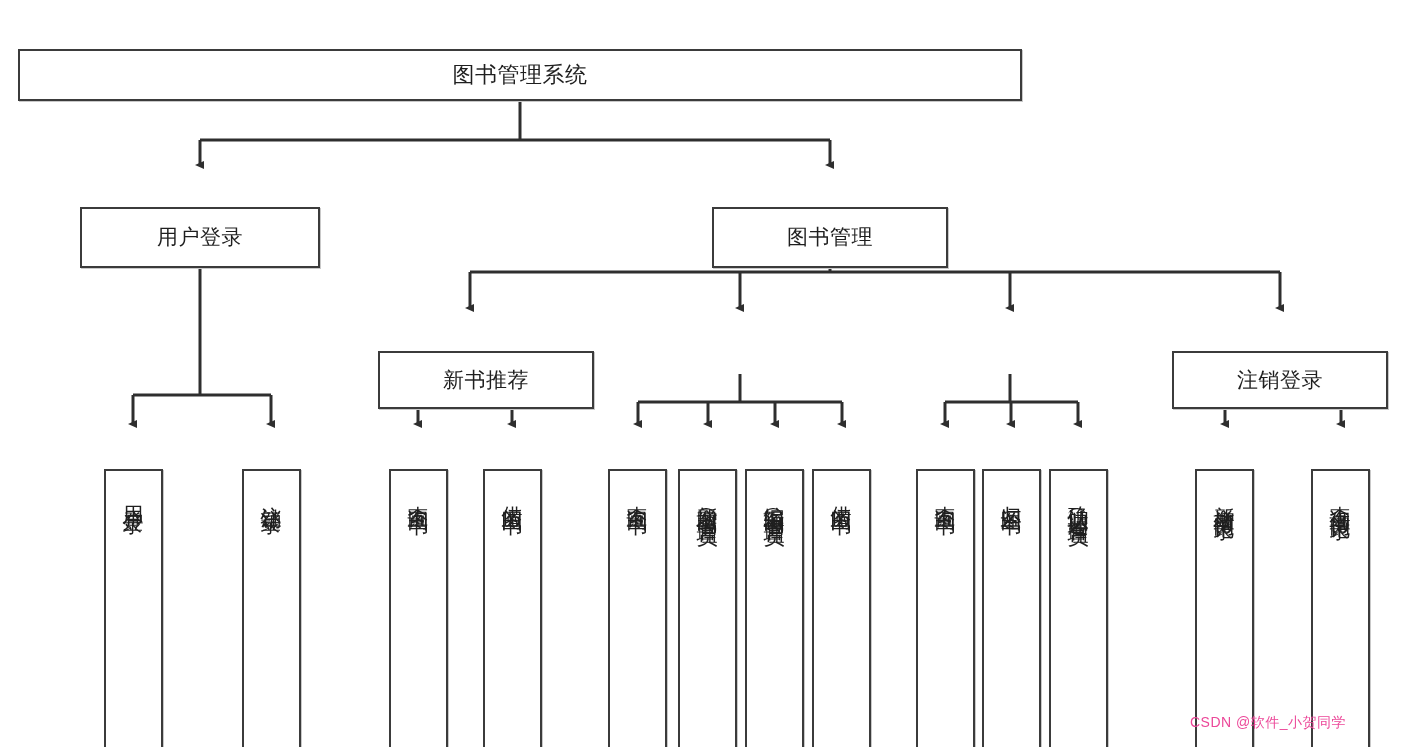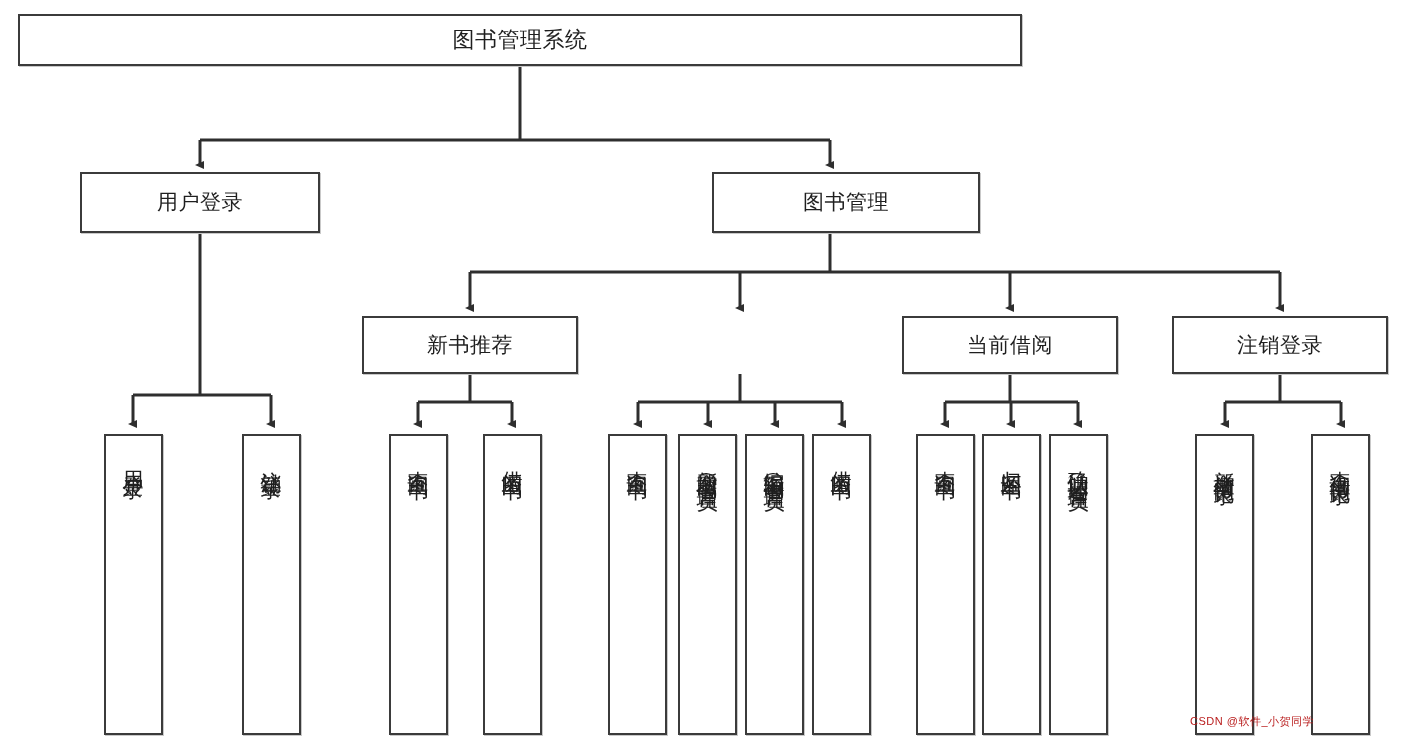--- a/index.html
+++ b/index.html
@@ -29,20 +29,21 @@
   .node {
     position: absolute;
     box-sizing: border-box;
     background: #ffffff;
     border: 2px solid #3b3b3b;
     display: flex;
     align-items: center;
     justify-content: center;
     text-align: center;
     box-shadow: 1px 1px 0 #c9c9c9;
+    margin-top: 35px;
   }
   .node .label {
     display: block;
     line-height: 1.18;
     letter-spacing: 0.5px;
     color: #1f1f1f;
   }
   
   .node.h .label {
     font-size: 21px;
@@ -60,22 +61,22 @@
     text-orientation: upright;
     font-size: 21px;
     letter-spacing: 3px;
     line-height: 1;
     white-space: nowrap;
   }
   .watermark {
     position: absolute;
     left: 1190px;
     top: 714px;
-    font-size: 11px;
-    color: #b91c1c;
+    font-size: 14px;
+    color: #ec4899;
     white-space: nowrap;
     letter-spacing: 0.5px;
   }
 </style>
 </head>
 <body>
 
 <div id="canvas">
 
   <svg class="edges" viewBox="0 0 1405 747">
@@ -129,29 +130,26 @@
     </g>
   </svg>
 
   <div class="node h root" style="left:18px; top:14px; width:1004px; height:52px;">
     <span class="label">图书管理系统</span>
   </div>
 
   <div class="node h" style="left:80px; top:172px; width:240px; height:61px;">
     <span class="label">用户登录</span>
   </div>
-  <div class="node h" style="left:712px; top:172px; width:268px; height:61px;">
+  <div class="node h" style="left:712px; top:172px; width:236px; height:61px;">
     <span class="label">图书管理</span>
   </div>
 
-  <div class="node h" style="left:362px; top:316px; width:216px; height:58px;">
+  <div class="node h" style="left:378px; top:316px; width:216px; height:58px;">
     <span class="label">新书推荐</span>
-  </div>
-  <div class="node h" style="left:902px; top:316px; width:216px; height:58px;">
-    <span class="label">当前借阅</span>
   </div>
   <div class="node h" style="left:1172px; top:316px; width:216px; height:58px;">
     <span class="label">注销登录</span>
   </div>
 
   <div class="node v" style="left:104px; top:434px; width:59px; height:301px;">
     <span class="label">用户登录</span>
   </div>
   <div class="node v" style="left:242px; top:434px; width:59px; height:301px;">
     <span class="label">注销登录</span>

